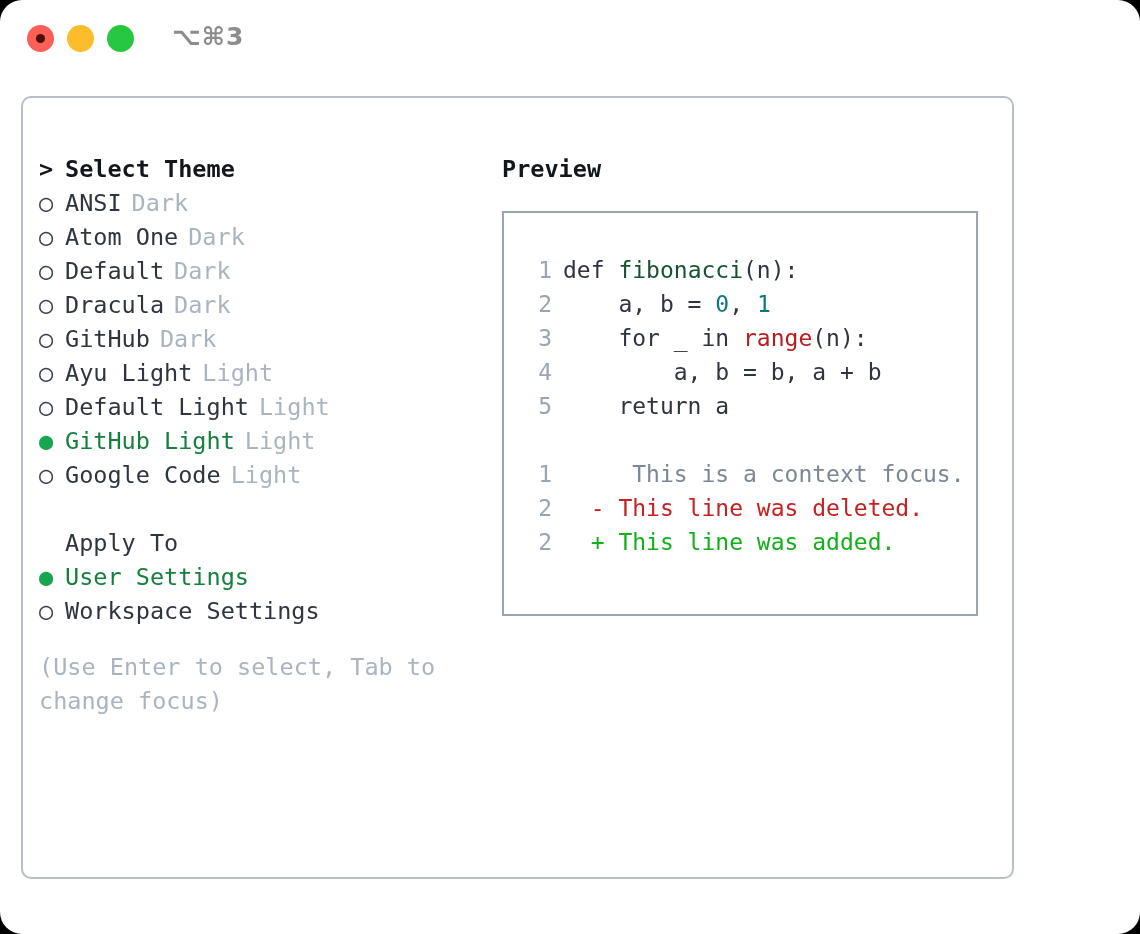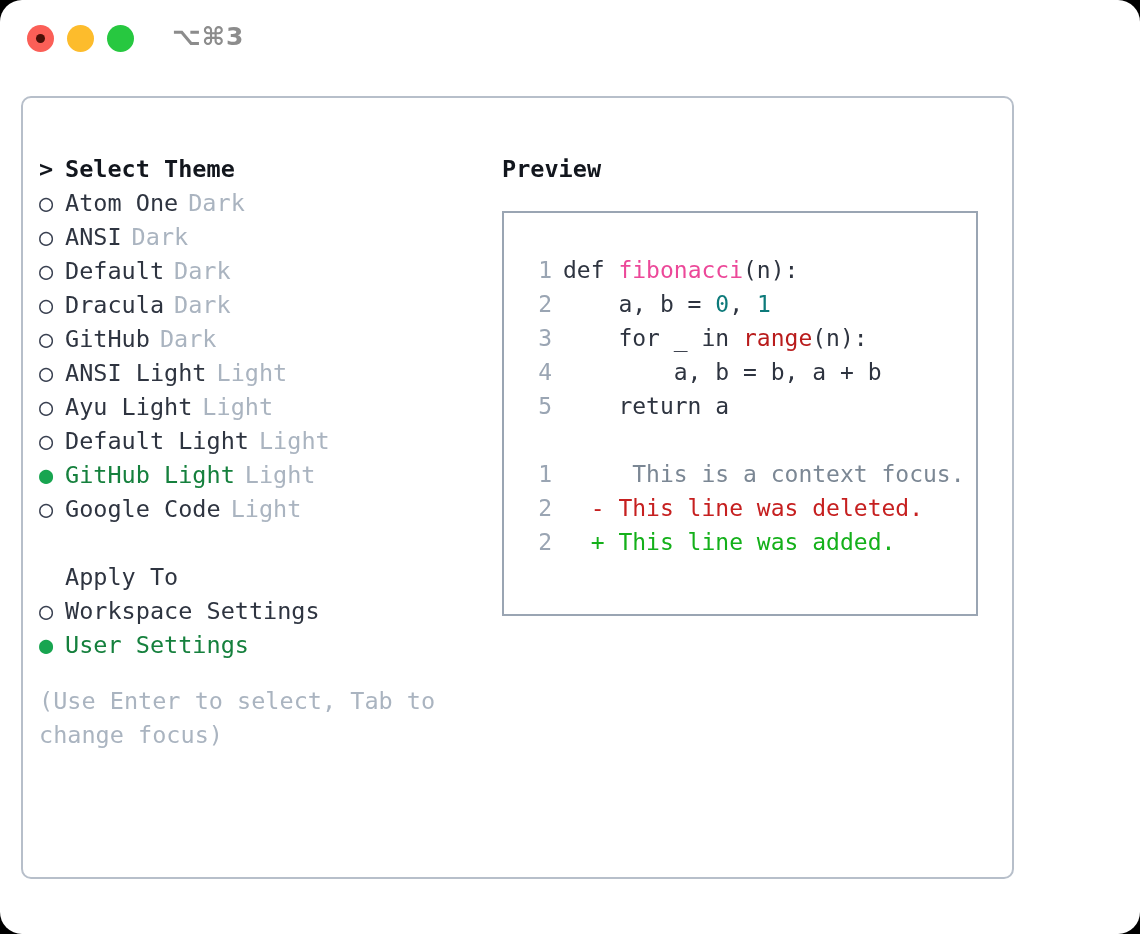--- a/index.html
+++ b/index.html
@@ -154,21 +154,21 @@
     color: #2e3440;
   }
   .ln {
     display: inline-block;
     width: 26px;
     text-align: right;
     color: #9aa5b3;
     margin-right: 11px;
   }
   .gap-line { height: 34px; }
-  .tok-fn   { color: #ec4899; }
+  .tok-fn   { color: #14532d; }
   .tok-num  { color: #0d7a7a; }
   .tok-bi   { color: #b91c1c; }
   .diff-ctx { color: #7b8794; }
   .diff-del { color: #c62020; }
   .diff-add { color: #14b01a; }
 </style>
 </head>
 <body>
 
 <div id="page">
@@ -184,41 +184,40 @@
 
   <div id="panel">
 
     <div id="left-col">
 
       <div class="row">
         <span class="marker caret">&gt;</span><span class="label-main hdr">Select Theme</span>
       </div>
 
       <div id="theme-list">
+          <div class="row"><span class="marker bullet-off">○</span><span class="label-main">ANSI</span><span class="tag">Dark</span></div>
           <div class="row"><span class="marker bullet-off">○</span><span class="label-main">Atom One</span><span class="tag">Dark</span></div>
-          <div class="row"><span class="marker bullet-off">○</span><span class="label-main">ANSI</span><span class="tag">Dark</span></div>
           <div class="row"><span class="marker bullet-off">○</span><span class="label-main">Default</span><span class="tag">Dark</span></div>
           <div class="row"><span class="marker bullet-off">○</span><span class="label-main">Dracula</span><span class="tag">Dark</span></div>
           <div class="row"><span class="marker bullet-off">○</span><span class="label-main">GitHub</span><span class="tag">Dark</span></div>
-          <div class="row"><span class="marker bullet-off">○</span><span class="label-main">ANSI Light</span><span class="tag">Light</span></div>
           <div class="row"><span class="marker bullet-off">○</span><span class="label-main">Ayu Light</span><span class="tag">Light</span></div>
           <div class="row"><span class="marker bullet-off">○</span><span class="label-main">Default Light</span><span class="tag">Light</span></div>
           <div class="row"><span class="marker bullet-on">●</span><span class="label-main sel">GitHub Light</span><span class="tag">Light</span></div>
           <div class="row"><span class="marker bullet-off">○</span><span class="label-main">Google Code</span><span class="tag">Light</span></div>
         </div>
 
       <div class="spacer-row"></div>
 
       <div class="row">
         <span class="marker blank">○</span><span class="label-main">Apply To</span>
       </div>
 
       <div id="apply-list">
+          <div class="row"><span class="marker bullet-on">●</span><span class="label-main sel">User Settings</span></div>
           <div class="row"><span class="marker bullet-off">○</span><span class="label-main">Workspace Settings</span></div>
-          <div class="row"><span class="marker bullet-on">●</span><span class="label-main sel">User Settings</span></div>
         </div>
 
       <div class="hint">(Use Enter to select, Tab to change focus)</div>
     </div>
 
     <div id="right-col">
       <div id="preview-title">Preview</div>
       <div id="preview-box">
         <div id="code-block">
             <div class="code-line"><span class="ln">1</span><span>def </span><span class="tok-fn">fibonacci</span><span>(n):</span></div>

